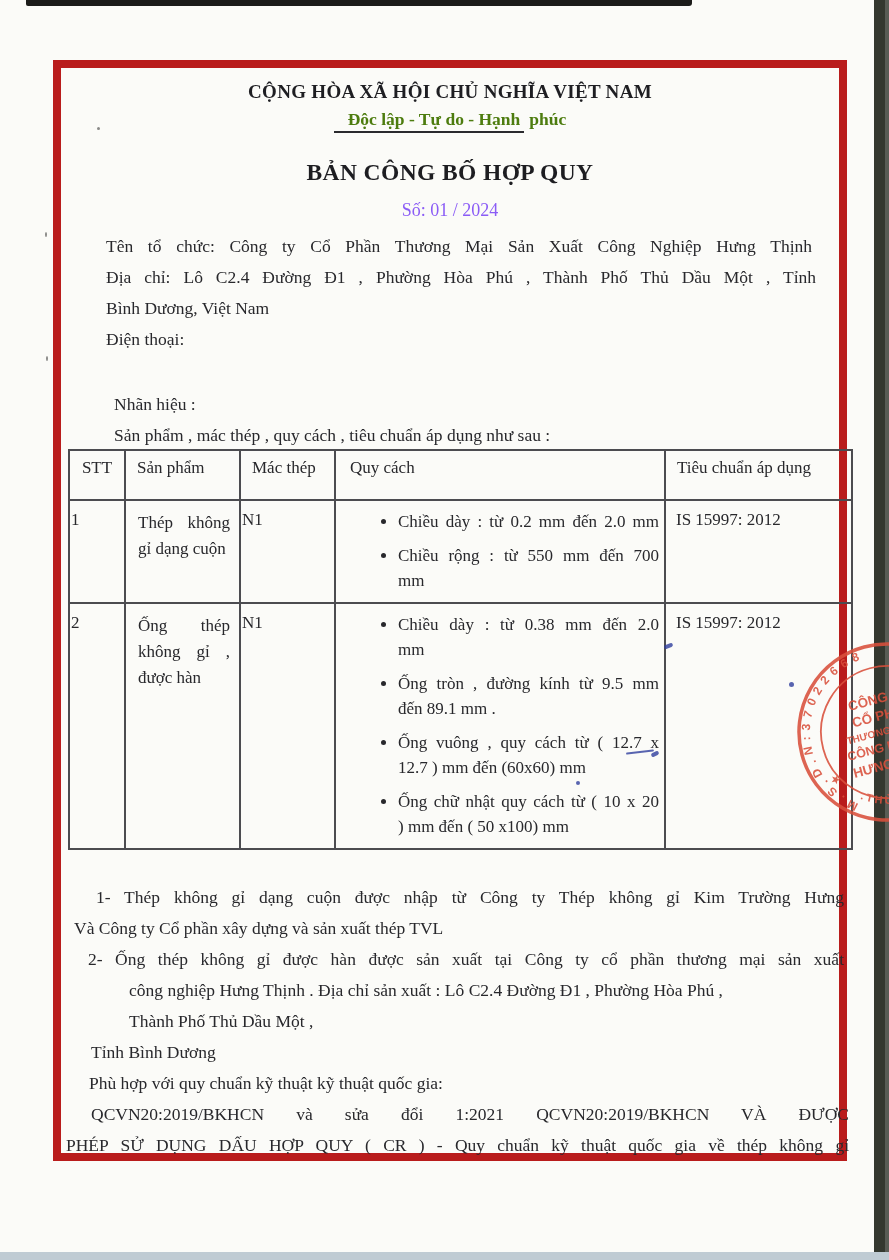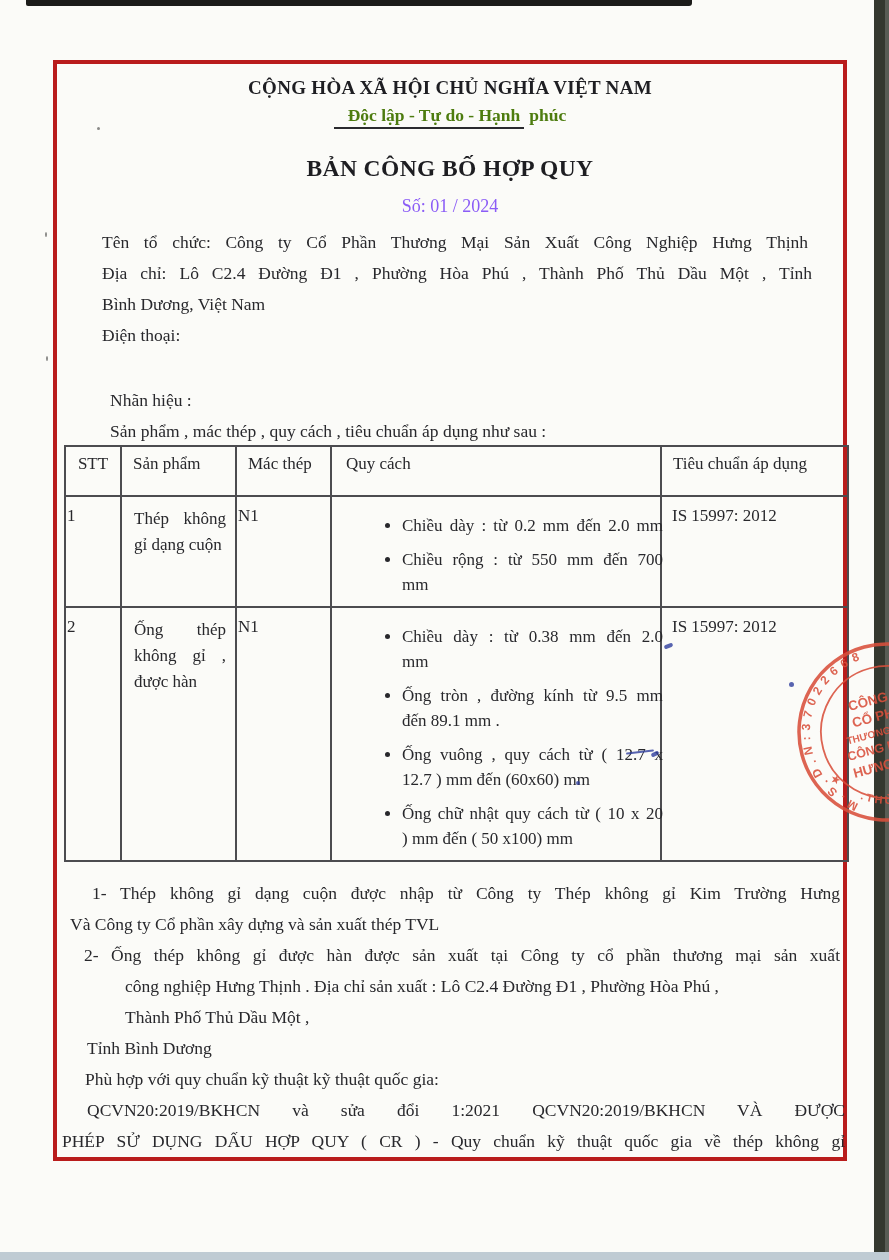--- a/index.html
+++ b/index.html
@@ -12,21 +12,21 @@
   .abs{position:absolute;}
   
   .strip-top{left:26px;top:0;width:666px;height:6px;background:#1c1c1a;border-radius:0 0 3px 2px;}
   .strip-right{left:874px;top:0;width:15px;height:1253px;background:#34382f;}
   .strip-right-hl{left:885px;top:0;width:4px;height:1253px;background:#7d827b;opacity:.5;}
   .strip-bottom{left:0;top:1252px;width:889px;height:8px;background:#bfcbd3;}
   .speck{background:#8a8a88;border-radius:50%;}
   
   .doc-frame{
     left:53px;top:60px;width:794px;height:1101px;box-sizing:border-box;
-    border:4px solid #b91c1c;background:transparent;
+    border:8px solid #b91c1c;background:transparent;
   }
   .centered{left:0;width:100%;text-align:center;white-space:nowrap;}
   .national{font-size:19px;font-weight:bold;color:#1e1e22;letter-spacing:.3px;}
   .motto{font-size:17.5px;font-weight:bold;color:#4d7c0f;}
   .motto .u{border-bottom:2px solid #2a2a2e;padding:0 4px 1px 14px;display:inline-block;}
   .motto .tail{margin-left:5px;display:inline-block;}
   .doc-title{font-size:23.5px;font-weight:bold;color:#1d1d21;letter-spacing:.4px;}
   .doc-number{font-size:18px;color:#8b5cf6;}
   .line{font-size:17.5px;line-height:31px;height:31px;color:#28282c;white-space:nowrap;}
   .stretch{text-align:justify;text-align-last:justify;white-space:normal;}
@@ -41,21 +41,21 @@
   tr.hdr th{padding:7px 6px 0 11px;white-space:nowrap;}
   tr.hdr th.c{text-align:center;padding-left:2px;padding-right:2px;}
   tr.r1{height:97px;} tr.r2{height:235px;}
   td.stt{text-align:center;padding-top:9px;}
   td.prod{padding:9px 8px 0 12px;}
   td.prod .pl{line-height:26px;width:92px;}
   td.prod .pl.s{text-align:justify;text-align-last:justify;}
   td.grade{text-align:center;padding-top:9px;}
   td.spec{padding:8px 4px 0 0;}
   td.std{padding:9px 4px 0 10px;white-space:nowrap;}
-  ul.specs{margin:8px;padding:0 0 0 62px;list-style:disc;}
+  ul.specs{margin:0;padding:0 0 0 62px;list-style:disc;}
   ul.specs li{margin:0 0 9px 0;line-height:25px;}
   ul.specs .sl{width:261px;line-height:25px;}
   ul.specs .sl.s{text-align:justify;text-align-last:justify;}
   
   .note-line{position:absolute;font-size:17.5px;line-height:31px;height:31px;white-space:nowrap;color:#28282c;}
   .note-line.stretch{white-space:normal;}
   
   .seal{left:787px;top:632px;width:200px;height:200px;opacity:.88;}
   
   .ink{position:absolute;background:#2f3f9e;opacity:.8;border-radius:2px;}

